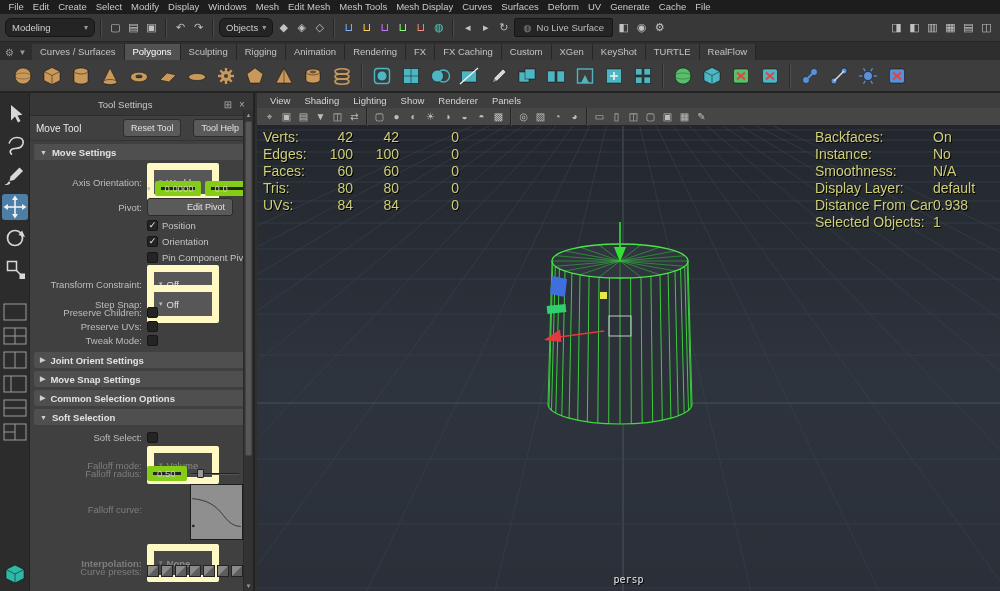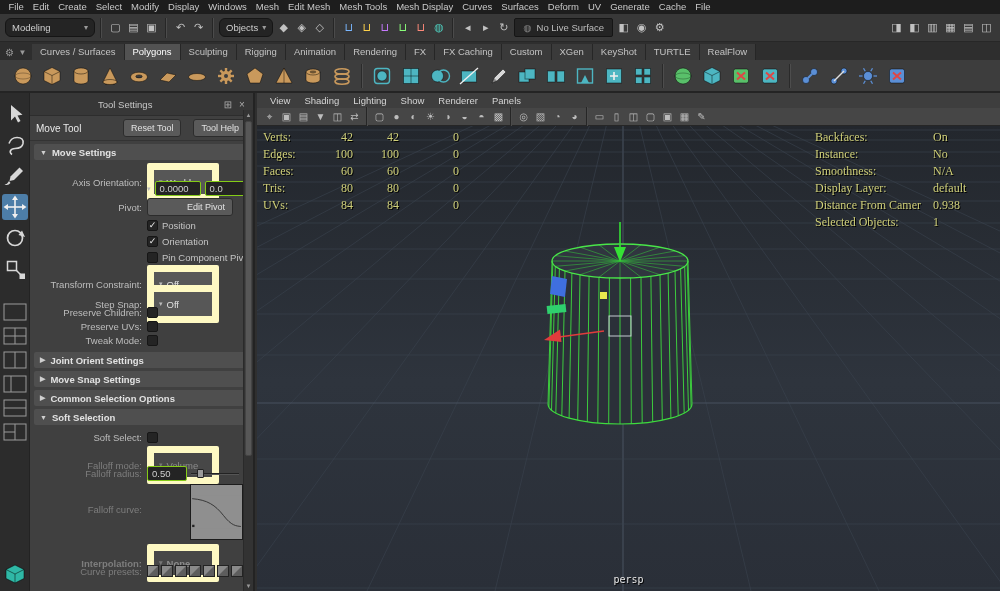--- a/index.html
+++ b/index.html
@@ -53,21 +53,21 @@
   .sect .s-arr{font-size:7px;color:#cfcfcf;}
   .form{padding:1px 0 2px;}
   .row{display:grid;grid-template-columns:112px 1fr;align-items:center;height:17px;column-gap:5px;padding-right:10px;}
   .row label{font-size:9.5px;color:#bdbdbd;text-align:right;white-space:nowrap;overflow:hidden;}
   .row label.dim{color:#7d7d7d;}
   .ctl{display:flex;align-items:center;gap:4px;min-width:0;}
   .opt{background:#575757;border:7px solid #fef9c3;border-radius:2px;height:15px;display:flex;align-items:center;gap:4px;padding:12px 5px;font-size:9.5px;color:#e0e0e0;min-width:72px;text-align:center;}
   .opt .arr{font-size:7px;color:#bbb;}
   .opt.disabled{background:#474747;color:#8b8b8b;}
   .opt.disabled .arr{color:#777;}
-  .field{background:#242424;border:1px solid #84cc16;border-radius:2px;height:15px;min-width:46px;padding:0 4px;font-size:9.5px;color:#cfcfcf;display:flex;align-items:center;}
+  .field{background:#242424;border:6px solid #84cc16;border-radius:2px;height:15px;min-width:46px;padding:0 4px;font-size:9.5px;color:#cfcfcf;display:flex;align-items:center;}
   .cb{width:11px;height:11px;background:#242424;border:1px solid #161616;border-radius:2px;display:flex;align-items:center;justify-content:center;flex:0 0 auto;}
   .cb .tick{display:none;font-size:9px;color:#eee;line-height:1;}
   .cb.checked .tick{display:block;}
   .cb-label{font-size:9.5px;color:#c4c4c4;white-space:nowrap;overflow:hidden;}
   .mini-arr{font-size:7px;color:#bbb;width:10px;text-align:center;}
   .slider{flex:1;height:11px;position:relative;min-width:30px;}
   .slider .track{position:absolute;left:0;right:4px;top:5px;height:2px;background:#222;border-bottom:1px solid #555;}
   .slider .handle{position:absolute;top:1px;left:12%;width:7px;height:9px;background:#9a9a9a;border:1px solid #222;border-radius:1px;}
   #curve-row{height:62px;align-items:flex-start;padding-top:2px;gap:48px;}
   #curve-row label{margin-top:20px;}
@@ -78,21 +78,21 @@
   #panel-scroll .sb-btn{height:10px;display:flex;align-items:center;justify-content:center;font-size:6px;color:#999;}
   #panel-scroll .thumb{position:absolute;left:1px;right:1px;top:11px;height:335px;background:#575757;border:1px solid #444;border-radius:2px;}
 
   
   #vpmenu{position:absolute;left:257px;top:93px;width:743px;height:15px;background:#3e3e3e;display:flex;align-items:center;padding-left:6px;}
   .vp-menu-item{font-size:9.5px;color:#d5d5d5;padding:0 7px;white-space:nowrap;}
   #vpicons{position:absolute;left:257px;top:108px;width:743px;height:18px;background:#464646;border-bottom:1px solid #262626;display:flex;align-items:center;padding-left:4px;gap:0;}
   #vpicons .icon16{width:17px;height:16px;font-size:10px;color:#bdbdbd;}
   #canvas{position:absolute;left:257px;top:126px;width:743px;height:465px;background:#282c33;}
   #scene{position:absolute;inset:0;}
-  .hud{position:absolute;font-family:Liberation Serif, serif;font-size:12px;color:#cfcf78;text-shadow:1px 1px 0 #000;line-height:17px;}
+  .hud{position:absolute;font-family:Liberation Sans, sans-serif;font-size:14px;color:#cfcf78;text-shadow:1px 1px 0 #000;line-height:17px;}
   #hud-left{left:6px;top:3px;}
   .hudl-row{display:flex;}
   .hudl-row .lb{width:52px;}
   .hudl-row .v1{width:38px;text-align:right;}
   .hudl-row .v2{width:46px;text-align:right;}
   .hudl-row .v3{width:60px;text-align:right;}
   #hud-right{left:558px;top:3px;width:182px;}
   .hudr-row{display:flex;}
   .hudr-row .lb{width:118px;overflow:hidden;white-space:nowrap;}
   .hudr-row .vl{flex:1;white-space:nowrap;}

